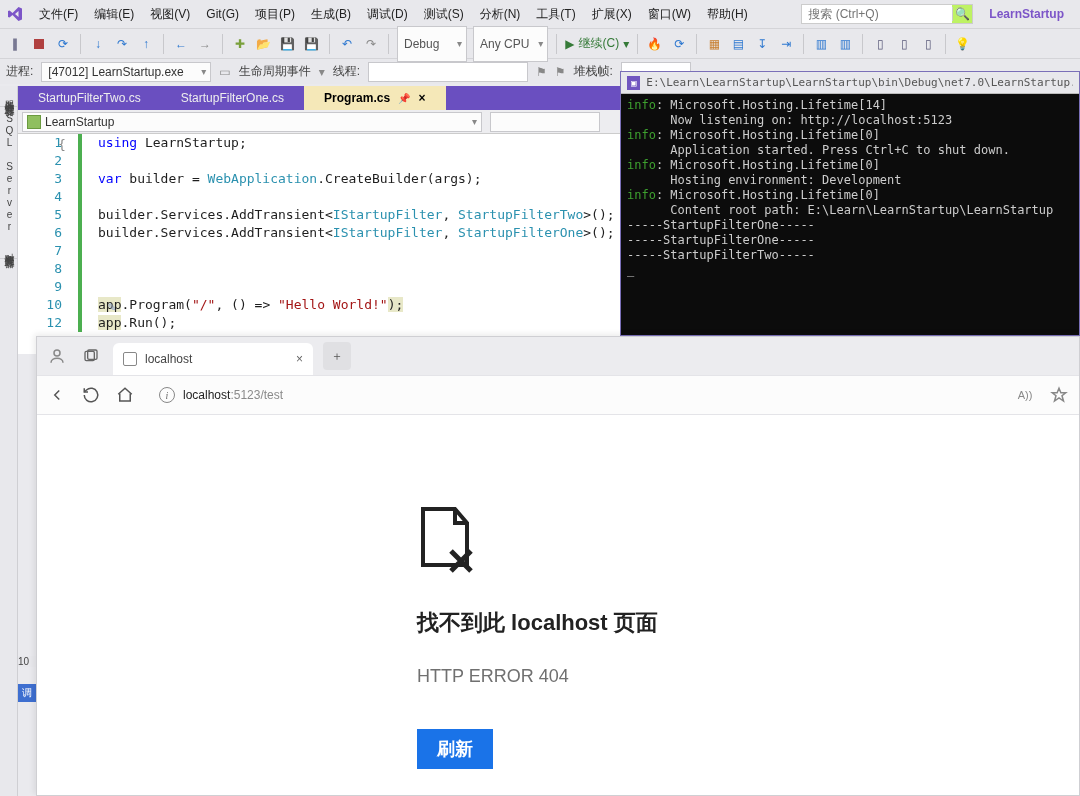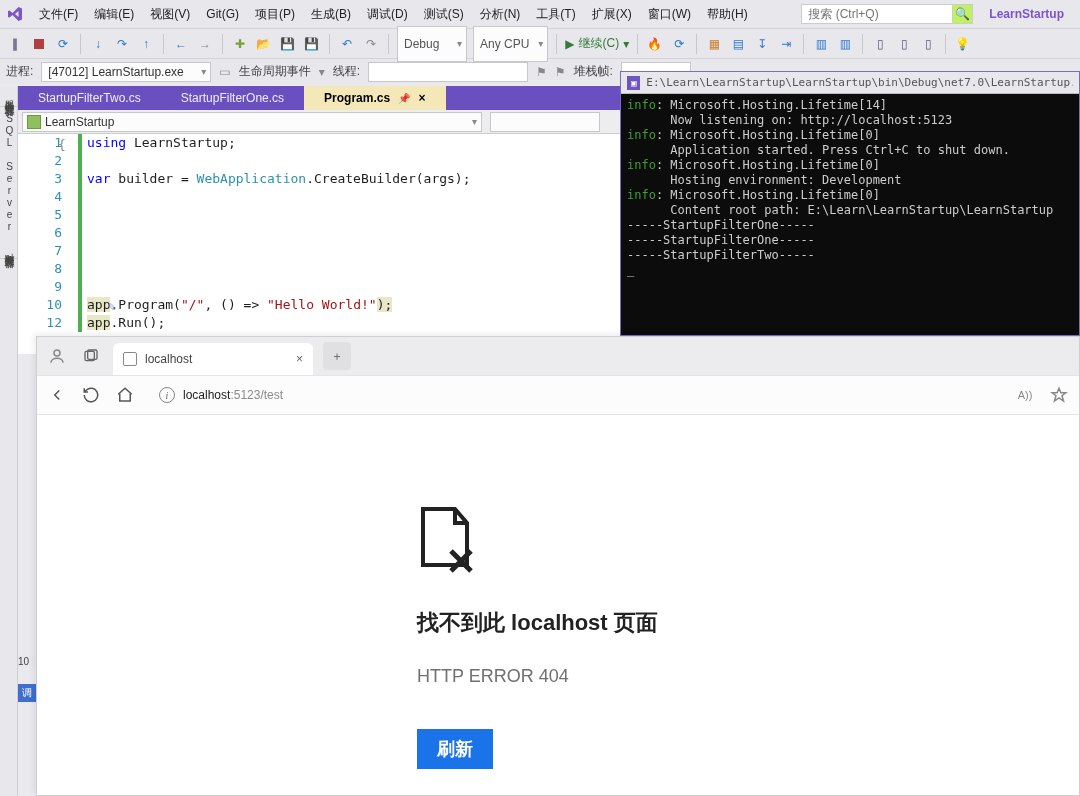--- a/index.html
+++ b/index.html
@@ -48,21 +48,21 @@
 .navbar{height:24px;background:#ededf0;border-bottom:1px solid #ccc;display:flex;align-items:center;}
 .navbar .nbdd{flex:0 0 460px;border:1px solid #c8c8cc;background:#fcfcfc;height:20px;margin:0 4px;display:flex;align-items:center;padding:0 18px 0 22px;position:relative;color:#333;}
 .navbar .nbdd::after{content:"▾";position:absolute;right:4px;font-size:10px;color:#888;}
 .navbar .nbdd .csicon{position:absolute;left:4px;width:14px;height:14px;background:#8fbf5f;border:1px solid #6a9a3f;}
 .navbar .nbdd2{flex:0 0 110px;border:1px solid #c8c8cc;background:#fcfcfc;height:20px;margin:0 4px;}
 
 .editor{background:#fff;position:relative;font-family:Consolas,monospace;font-size:13px;line-height:18px;}
 .editor .line{display:flex;height:18px;}
 .editor .lnum{width:60px;text-align:right;padding-right:16px;color:#2b91af;font-family:Consolas,monospace;}
 .editor .greenbar{width:4px;background:#4caf50;}
-.editor .code{padding-left:5px;white-space:pre;}
+.editor .code{padding-left:16px;white-space:pre;}
 .editor .kw{color:#0000ff;}
 .editor .type{color:#2b91af;}
 .editor .str{color:#a31515;}
 .editor .hl{background:#e8e8c8;}
 
 
 .term{position:absolute;right:0;top:-15px;width:460px;height:265px;border:1px solid #7a6fb8;background:#0c0c0c;font-family:Consolas,"NSimSun",monospace;font-size:12px;color:#ccc;}
 .term .titlebar{height:22px;background:#e8e8ec;color:#333;display:flex;align-items:center;padding:0 6px;gap:6px;border-bottom:1px solid #bbb;}
 .term .titlebar .ico{width:14px;height:14px;background:#7055c0;display:flex;align-items:center;justify-content:center;color:#fff;font-size:9px;}
 .term .body{padding:4px 6px;white-space:pre;line-height:15px;overflow:hidden;color:#ccc;}
@@ -225,24 +225,26 @@
         <div class="code"><span class="kw">var</span><span> builder = </span><span class="type">WebApplication</span><span>.CreateBuilder(args);</span></div>
       </div>
       <div class="line">
         <div class="lnum">4</div>
         <div class="greenbar"></div>
         <div class="code"></div>
       </div>
       <div class="line">
         <div class="lnum">5</div>
         <div class="greenbar"></div>
+        <div class="code"><span>builder.Services.AddTransient&lt;</span><span class="type">IStartupFilter</span><span>, </span><span class="type">StartupFilterTwo</span><span>&gt;();</span></div>
       </div>
       <div class="line">
         <div class="lnum">6</div>
         <div class="greenbar"></div>
+        <div class="code"><span>builder.Services.AddTransient&lt;</span><span class="type">IStartupFilter</span><span>, </span><span class="type">StartupFilterOne</span><span>&gt;();</span></div>
       </div>
       <div class="line">
         <div class="lnum">7</div>
         <div class="greenbar"></div>
         <div class="code"></div>
       </div>
       <div class="line">
         <div class="lnum">8</div>
         <div class="greenbar"></div>
       </div>

